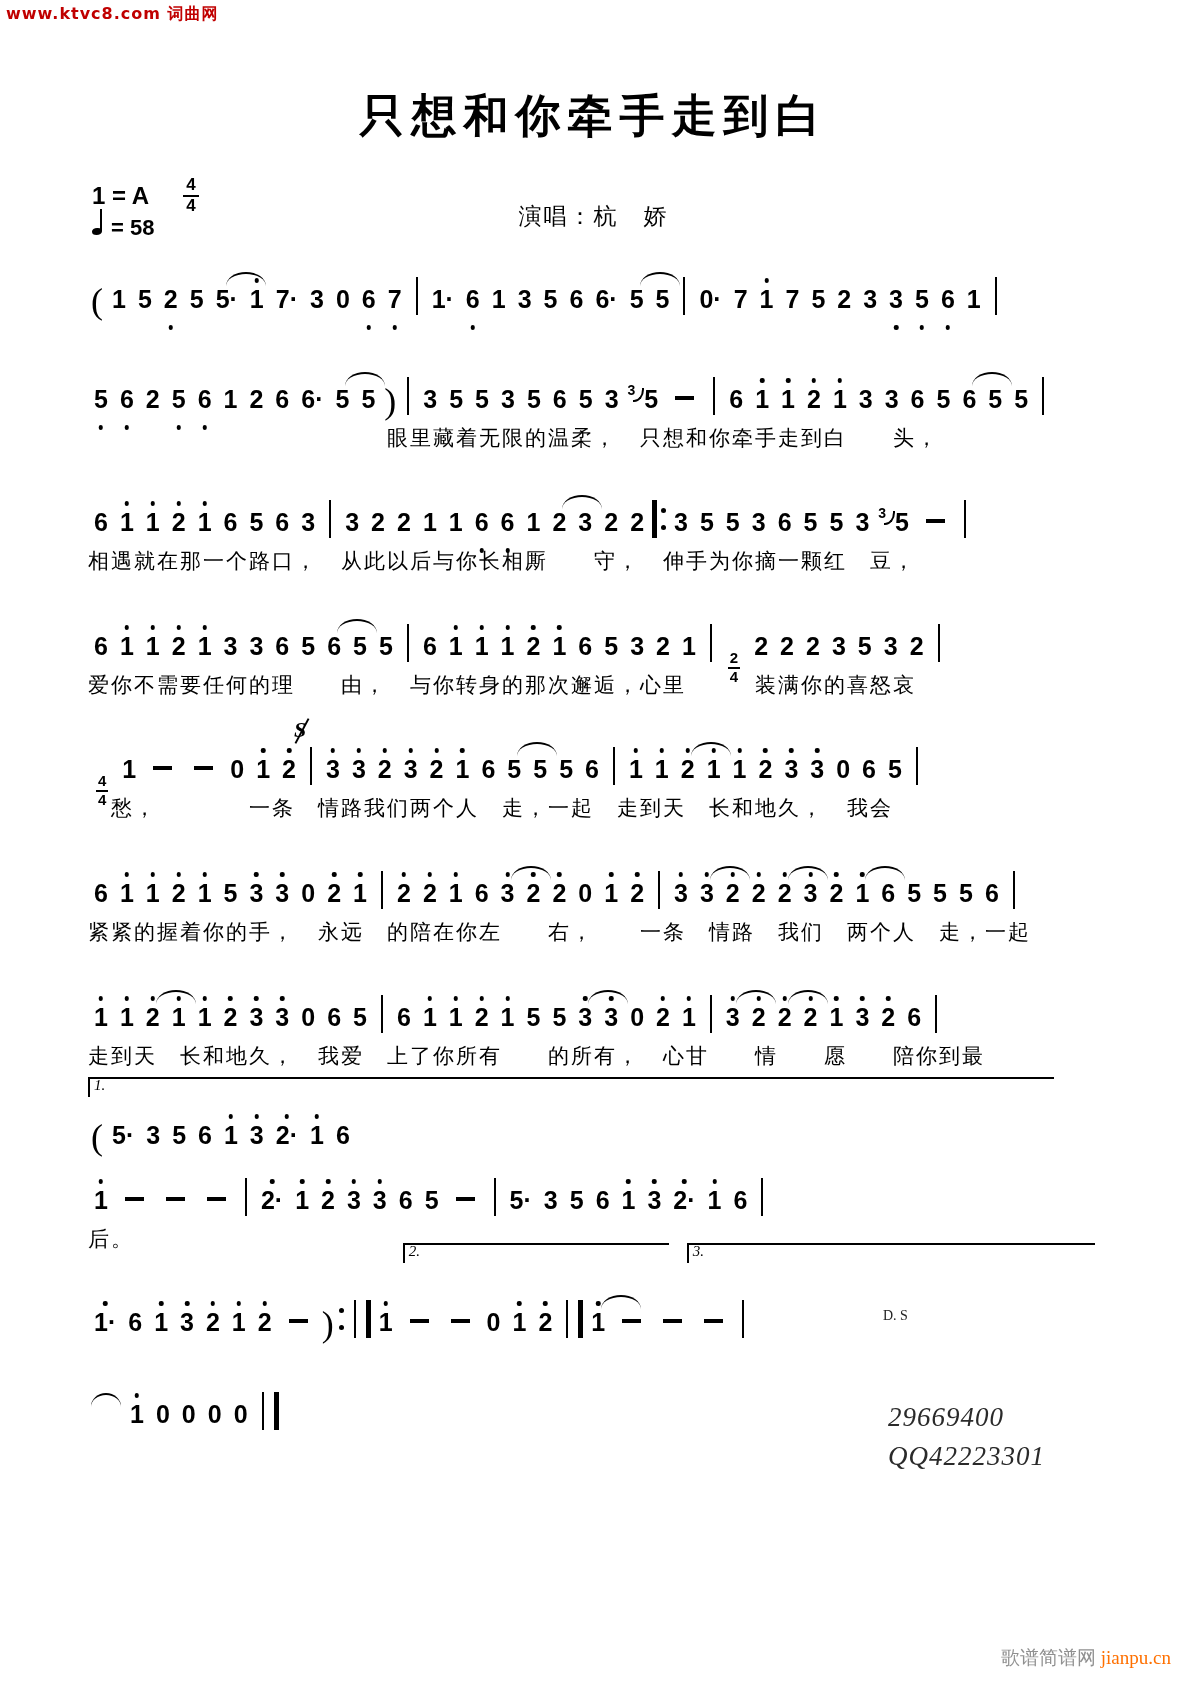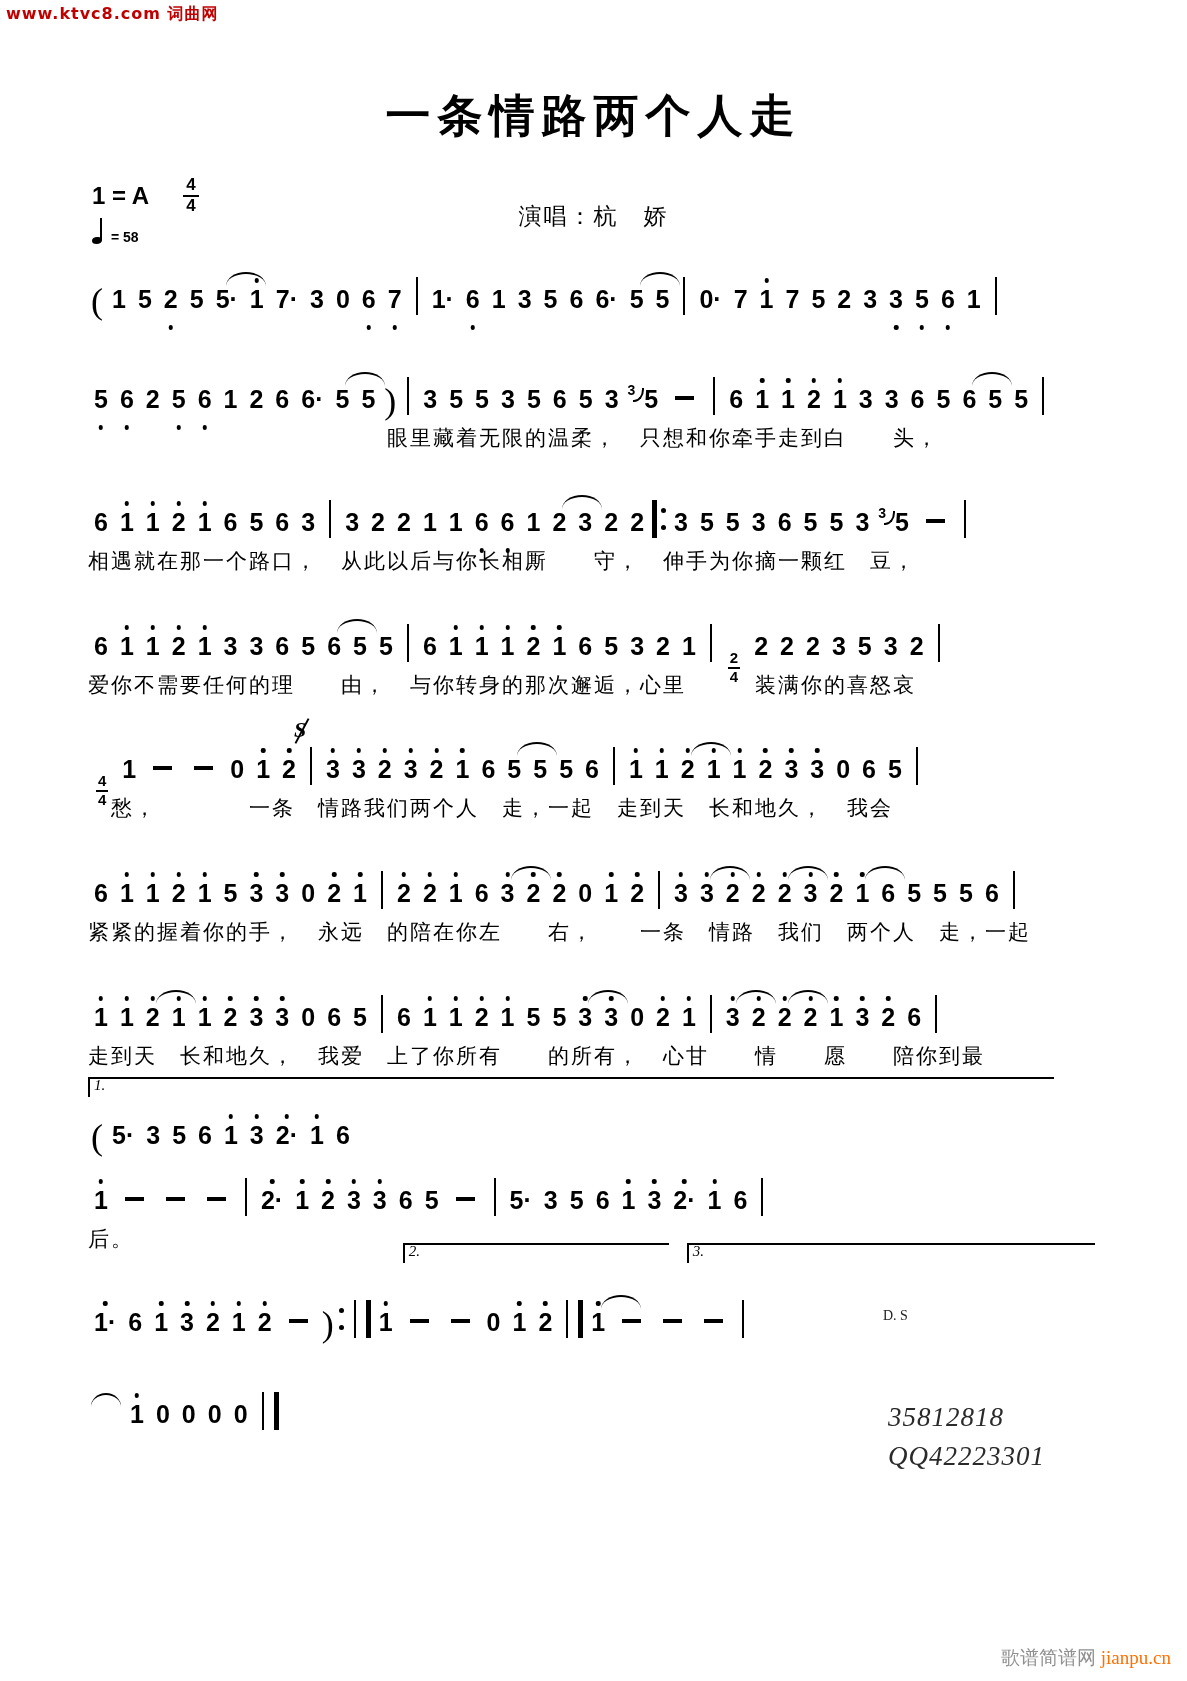--- a/index.html
+++ b/index.html
@@ -17,21 +17,21 @@
          letter-spacing:7px;}
   .singer{position:absolute;left:0;top:165px;width:100%;text-align:center;
           font-family:"Liberation Serif",serif;font-size:23px;letter-spacing:2px;margin-top:36px;}
   .credits{position:absolute;right:147px;top:152px;font-family:"Liberation Serif",serif;
            font-size:22px;line-height:1.55;letter-spacing:1px;}
   .keysig{position:absolute;left:92px;top:176px;}
   .keyrow{font-size:24px;font-weight:bold;display:flex;align-items:center;}
   .frac{display:inline-flex;flex-direction:column;align-items:center;font-size:17px;
         font-weight:bold;line-height:1.1;margin-left:34px;}
   .frac .fn{border-bottom:2px solid #000;padding:0 3px;}
-  .temprow{margin-top:14px;font-size:14px;font-weight:bold;display:flex;align-items:center;}
+  .temprow{font-size:22px;font-weight:bold;display:flex;align-items:center;}
   .qnote{display:inline-block;width:10px;height:7px;background:#000;border-radius:55% 45% 60% 50%;
          position:relative;top:3px;margin-right:9px;}
   .qnote::after{content:'';position:absolute;right:0;bottom:4px;width:2px;height:22px;background:#000;}
 
   
   #score{position:absolute;top:255px;left:88px;width:1015px;}
   .system{position:absolute;left:0;right:0;}
   .notes-row{height:47px;padding-top:12px;white-space:nowrap;line-height:1;}
   .lyr{font-family:"Liberation Serif",serif;font-size:21px;height:30px;white-space:pre;
        letter-spacing:2px;}
@@ -82,21 +82,21 @@
   .footer{position:absolute;right:16px;top:1645px;font-size:19px;font-family:"Liberation Serif",serif;}
   .footer .site{color:#909090;}
   .footer .lnk{color:#ff7000;}
 </style>
 </head>
 <body>
 
 <div id="page">
   <div class="wm-top">www.ktvc8.com 词曲网</div>
 
-  <div class="title">一条情路两个人走</div>
+  <div class="title">只想和你牵手走到白</div>
   <div class="singer">演唱：杭　娇</div>
 
 
   <div class="keysig">
     <div class="keyrow">
       <span>1 = A</span>
       <span class="frac">
         <span class="fn">4</span>
         <span>4</span>
       </span>
@@ -152,21 +152,21 @@
         <div class="brk" style="left: 59%; width: 40%; top: -45px;"><span>3.</span></div>
         <div class="notes-row"><span class="note">1·<span class="dot" style="top: -9px;"></span></span><span class="note">6<span class="lns"><span class="ln"></span></span></span><span class="note">1<span class="lns"><span class="ln"></span><span class="ln"></span></span><span class="dot" style="top: -9px;"></span></span><span class="note">3<span class="lns"><span class="ln"></span><span class="ln"></span></span><span class="dot" style="top: -9px;"></span></span><span class="note">2<span class="lns"><span class="ln"></span><span class="ln"></span></span><span class="dot" style="top: -9px;"></span></span><span class="note">1<span class="lns"><span class="ln"></span><span class="ln"></span></span><span class="dot" style="top: -9px;"></span></span><span class="note">2<span class="dot" style="top: -9px;"></span></span><span class="dash"></span><span class="paren">)</span><span class="rdots"></span><span class="bl"></span><span class="blk"></span><span class="note">1<span class="dot" style="top: -9px;"></span></span><span class="dash"></span><span class="dash"></span><span class="note">0<span class="lns"><span class="ln"></span></span></span><span class="note">1<span class="lns"><span class="ln"></span></span><span class="dot" style="top: -9px;"></span></span><span class="note">2<span class="lns"><span class="ln"></span><span class="ln"></span></span><span class="dot" style="top: -9px;"></span></span><span class="bl"></span><span class="blk"></span><span class="note">1<span class="dot" style="top: -9px;"></span><span class="tie"></span></span><span class="dash"></span><span class="dash"></span><span class="dash"></span><span class="bl"></span></div>
         <span class="ds">D. S</span>
       </div>
       <div class="system" style="top: 1125px;">
         <div class="notes-row"><span class="sarc"></span><span class="note">1<span class="lns"><span class="ln"></span></span><span class="dot" style="top: -9px;"></span></span><span class="note">0</span><span class="note">0</span><span class="note">0</span><span class="note">0</span><span class="bl"></span><span class="blk"></span></div>
       </div>
     </div>
 
   <div class="datewm">
-    <div>35812818</div>
+    <div>29669400</div>
     <div>QQ42223301</div>
   </div>
 
   <div class="footer">
     <span class="site">歌谱简谱网</span>
     <span class="lnk">jianpu.cn</span>
   </div>
 </div>
 
 </body></html>

